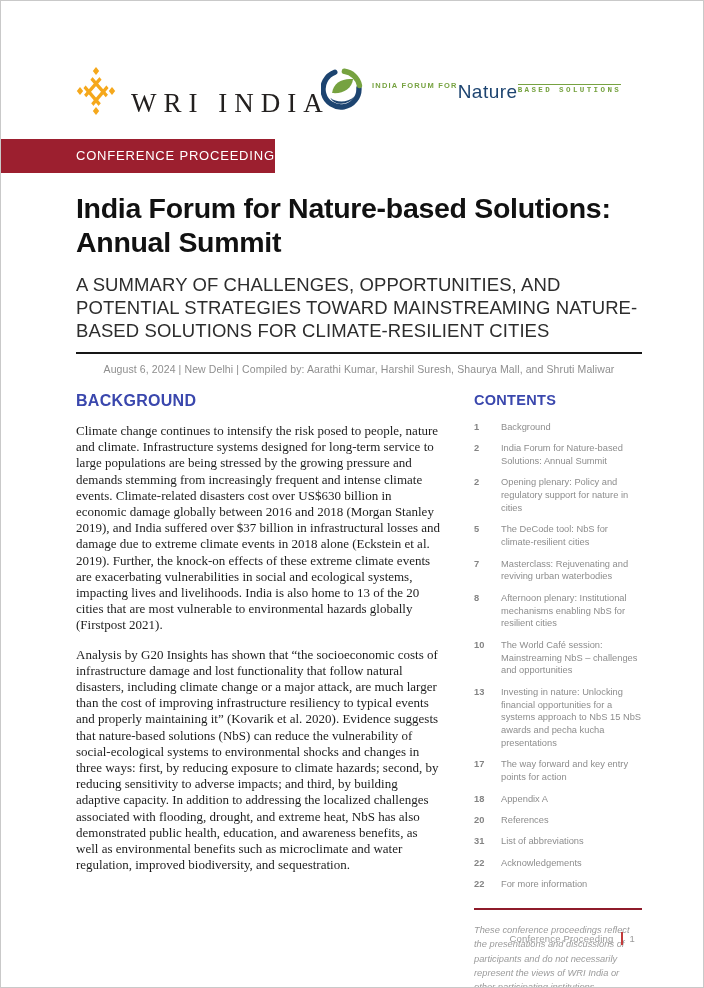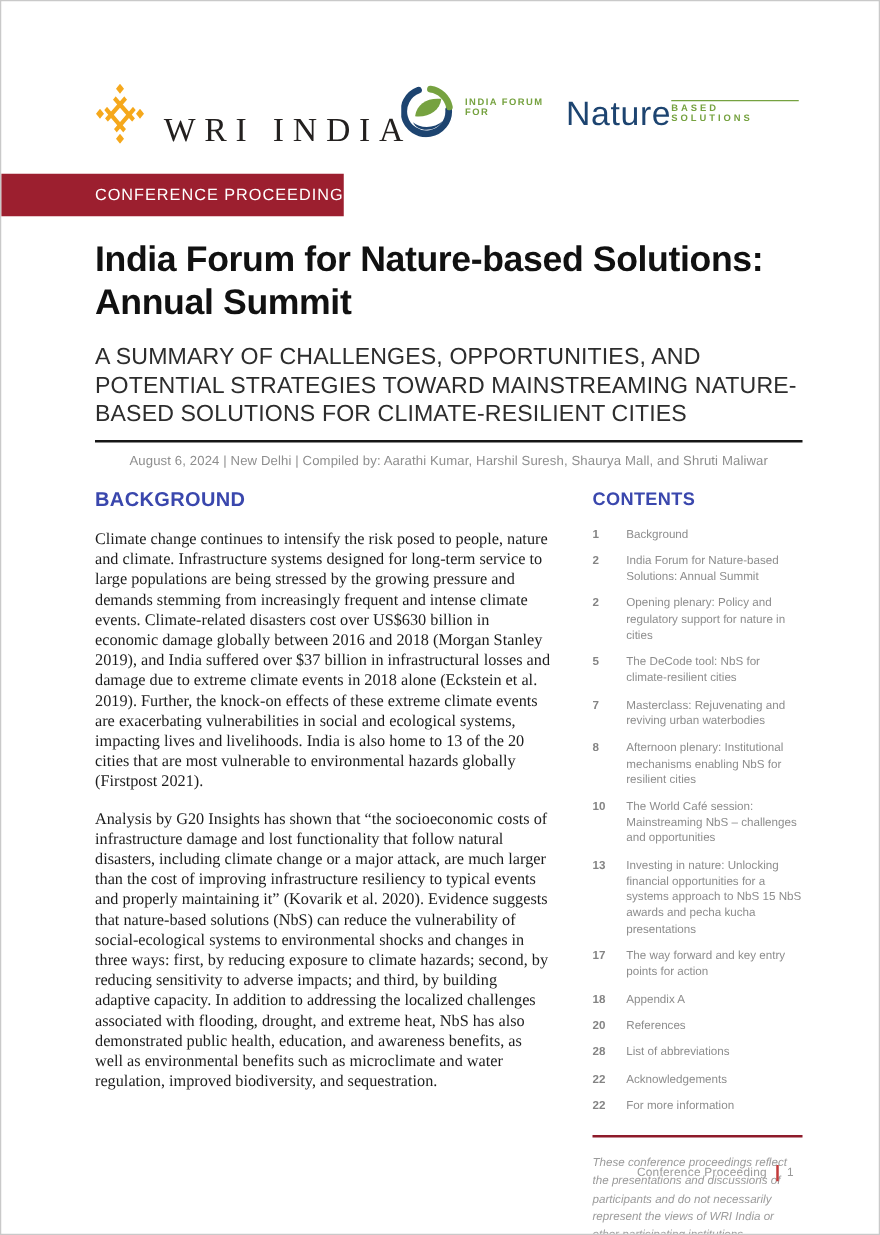--- a/index.html
+++ b/index.html
@@ -12,23 +12,23 @@
   
   .logos { position:absolute; top:66px; left:75px; right:64px; height:60px; }
   .wri-logo { position:absolute; left:0; top:0; display:flex; align-items:flex-end; gap:15px; }
   .wri-wordmark {
     font-family:"Liberation Serif", serif; font-size:27px; letter-spacing:7px;
     color:#23201f; font-weight:500; white-space:nowrap;
   }
   .nature-logo { position:absolute; left:245px; top:1px; display:flex; align-items:center; gap:9px; }
   .nature-text { display:flex; flex-direction:row; line-height:1; }
   .nature-top { color:#76a240; font-size:7.5px; font-weight:bold; letter-spacing:1.2px; margin-bottom:2px; }
-  .nature-main { color:#1d4470; font-size:27px; font-weight:500; letter-spacing:0.5px;text-align:right; }
+  .nature-main { color:#1d4470; font-size:19px; font-weight:500; letter-spacing:0.5px;text-align:right; }
   .nature-bottom { color:#76a240; font-size:7.5px; font-weight:bold; letter-spacing:2.4px;
-    border-top:1px solid #76a240; padding-top:2px; margin-top:2px; }
+    border-top:1px solid #76a240; padding-top:2px; margin-top:2px;font-family:Liberation Mono, monospace; }
 
   
   .banner {
     position:absolute; top:138px; left:0; width:274px; height:34px;
     background:#9c1f2f; color:#ffffff; font-size:13px; letter-spacing:0.8px;
     line-height:34px; padding-left:75px; box-sizing:border-box; font-weight:500;
   }
 
   
   .title-block { position:absolute; top:190px; left:75px; width:566px; }
@@ -182,21 +182,21 @@
           </div>
           <div class="toc-item">
             <span class="toc-num">18</span>
             <span class="toc-label">Appendix A</span>
           </div>
           <div class="toc-item">
             <span class="toc-num">20</span>
             <span class="toc-label">References</span>
           </div>
           <div class="toc-item">
-            <span class="toc-num">28</span>
+            <span class="toc-num">31</span>
             <span class="toc-label">List of abbreviations</span>
           </div>
           <div class="toc-item">
             <span class="toc-num">22</span>
             <span class="toc-label">Acknowledgements</span>
           </div>
           <div class="toc-item">
             <span class="toc-num">22</span>
             <span class="toc-label">For more information</span>
           </div>

